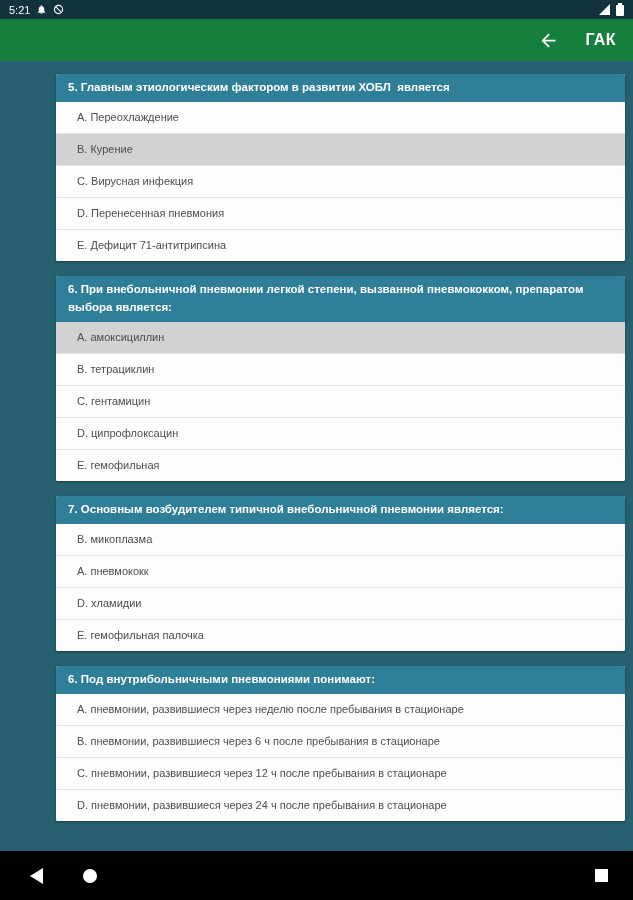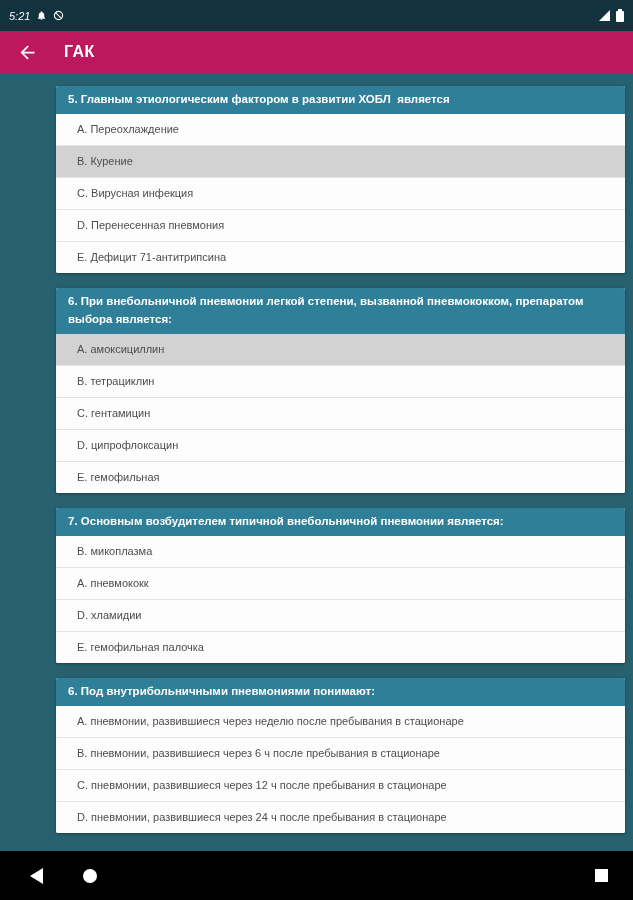--- a/index.html
+++ b/index.html
@@ -4,28 +4,28 @@
 <style>
   * { margin:0; padding:0; box-sizing:border-box; }
   html,body { width:633px; height:900px; }
   body {
     font-family:"Liberation Sans","DejaVu Sans",sans-serif;
     background:#27616f;
   }
   .screen { width:633px; height:900px; display:flex; flex-direction:column; overflow:hidden; background:#27616f; }
 
   
-  .status-bar { flex:none; height:31px; background:#12323d; color:#fff; display:flex; align-items:center; padding:0 9px; font-size:11px;font-style:italic; }
+  .status-bar { flex:none; height:19px; background:#12323d; color:#fff; display:flex; align-items:center; padding:0 9px; font-size:11px; }
   .sb-left { display:flex; align-items:center; gap:6px; }
   .sb-time { font-size:11px; }
   .sb-right { margin-left:auto; display:flex; align-items:center; gap:5px; }
   .sb-icon { display:flex; align-items:center; }
 
   
-  .app-bar { flex:none; height:42px; background:#be185d; display:flex; align-items:center; padding:8px 17px; }
+  .app-bar { flex:none; height:42px; background:#15803d; display:flex; align-items:center; padding:8px 17px;justify-content:flex-end; }
   .back-button { display:flex; align-items:center; margin-right:26px; cursor:pointer; }
   .app-title { color:#fff; font-size:16px; font-weight:bold; letter-spacing:0.4px; }
 
   
   .content { flex:1; overflow:hidden; padding:13px 8px 0 8px;margin-left:48px; }
   .question-card { background:#fdfdfd; border-radius:2px; margin-bottom:15px; box-shadow:0 1px 3px rgba(0,0,0,0.35); overflow:hidden; }
   .question-header { background:#2f7f98; color:#fff; font-weight:bold; font-size:11.5px; line-height:1.5; padding:5px 12px 6px 12px; white-space:pre-wrap; }
   .option-row { background:#fdfdfd; border-bottom:1px solid #e4e4e4; padding:9px 21px; font-size:11px; line-height:13px; color:#4d4d4d; cursor:pointer; }
   .option-row:last-child { border-bottom:none; }
   .option-row.selected { background:#d2d2d2; }

